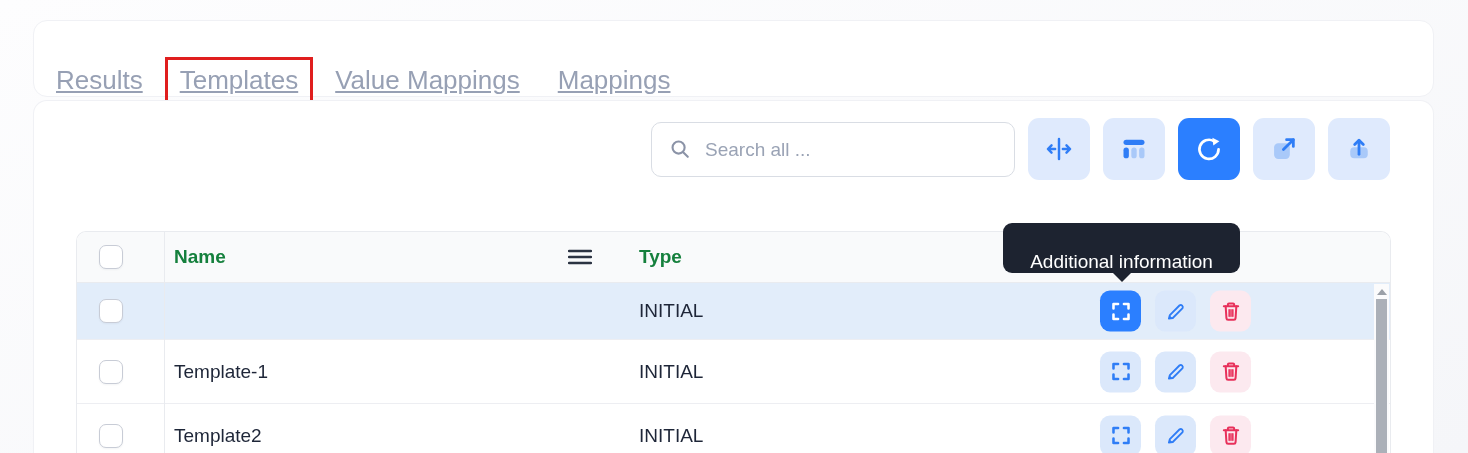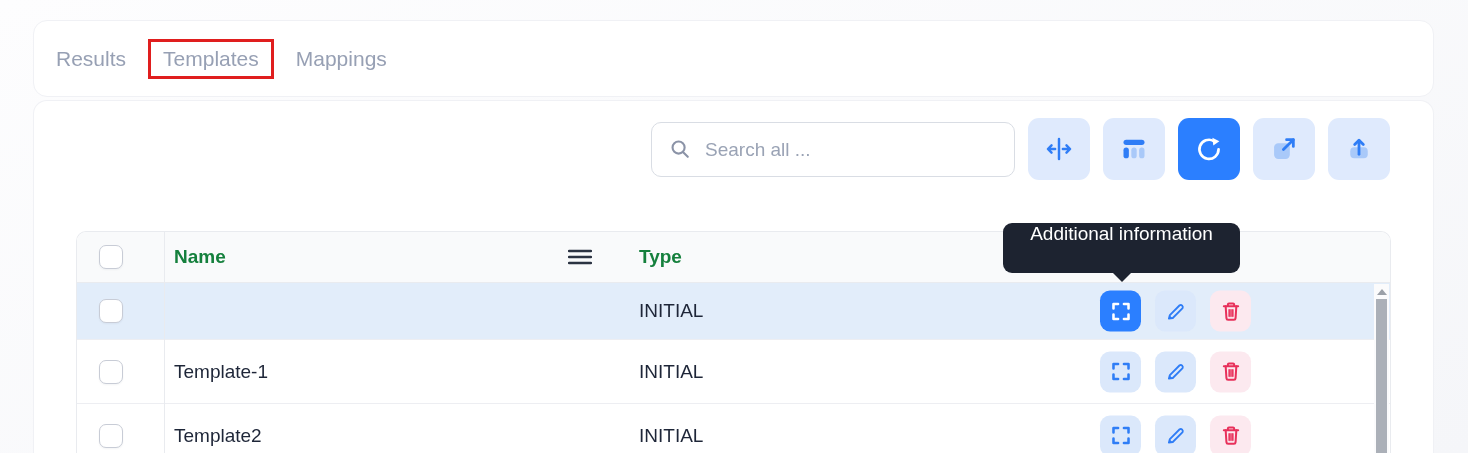--- a/index.html
+++ b/index.html
@@ -5,22 +5,22 @@
   * { margin:0; padding:0; box-sizing:border-box; }
   html,body { width:1468px; height:453px; overflow:hidden;
     font-family:"Liberation Sans", sans-serif;
     background:linear-gradient(160deg,#fdfdfe 0%,#f5f6f9 100%); }
   .card { position:absolute; background:#fff; border:1px solid #f0f1f5; }
   #card-tabs { left:33px; top:20px; width:1401px; height:77px; border-radius:14px; }
   #card-main { left:33px; top:100px; width:1401px; height:353px;
     border-radius:14px 14px 0 0; border-bottom:none; }
 
   
-  .tabbar { display:flex; align-items:center; height:100%; padding-left:22px; gap:38px;
-    font-size:21px; color:#97a0b4; }
+  .tabbar { display:flex; align-items:flex-end; height:100%; padding-left:22px; gap:38px;
+    font-size:26px; color:#97a0b4;text-decoration:underline; }
   .tab { cursor:pointer; white-space:nowrap; }
   .red-box { border:3px solid #e01e1e; padding:5px 12px; margin:-8px -16px; }
 
   
   .searchbox { position:absolute; left:617px; top:21px; width:364px; height:55px;
     border:1.5px solid #d9dde4; border-radius:10px; background:#fff;
     display:flex; align-items:center; padding:0 17px; gap:13px; }
   .searchbox input { border:none; outline:none; flex:1; font-size:19px; color:#a21caf;
     font-family:"Liberation Sans", sans-serif; background:transparent; }
   .searchbox input::placeholder { color:#9aa3b5; }
@@ -57,33 +57,34 @@
     background:#fbfbfc; z-index:6; }
   .scroll-up { width:0; height:0; margin:5px auto 4px;
     border-left:5px solid transparent; border-right:5px solid transparent;
     border-bottom:6px solid #9ba0a8; cursor:pointer; }
   .scroll-thumb { position:absolute; left:2px; top:15px; bottom:0; width:11px;
     background:#abb0b8; cursor:pointer; }
 
   
   .tooltip { position:absolute; left:1003px; top:223px; width:237px; height:50px;
     background:#1d2330; border-radius:9px; color:#fff; font-size:19px;
-    display:flex; align-items:flex-start; justify-content:center; z-index:20; }
+    display:flex; align-items:flex-end; justify-content:center; z-index:20; }
   .tooltip-arrow { position:absolute; top:100%; left:110px; width:0; height:0;
     border-left:9px solid transparent; border-right:9px solid transparent;
     border-top:9px solid #1d2330; }
   svg { display:block; }
 </style>
 </head>
 <body>
 
 <div class="card" id="card-tabs">
   <div class="tabbar">
     <span class="tab">Results</span>
     <span class="red-box"><span class="tab">Templates</span></span>
+    <span class="tab">Value Mappings</span>
     <span class="tab">Mappings</span>
   </div>
 </div>
 
 <div class="card" id="card-main">
 
   <div class="searchbox">
     <span>
       <svg width="23" height="23" viewBox="0 0 24 24" fill="none">
         <circle cx="10" cy="10" r="6.3" stroke="#8b93a7" stroke-width="2.2"></circle>

